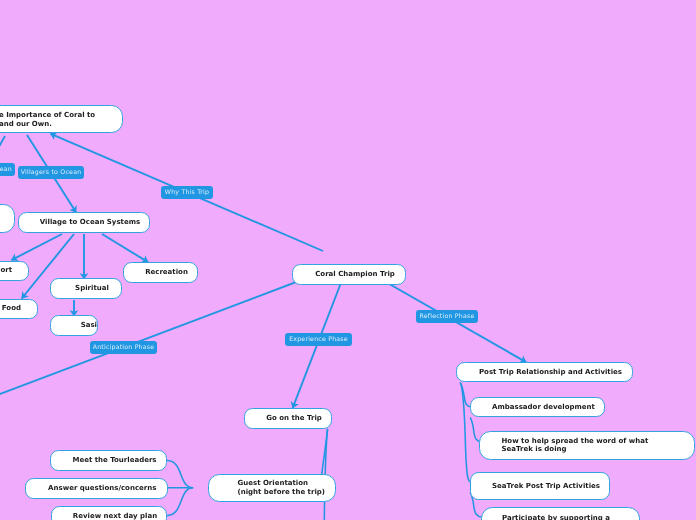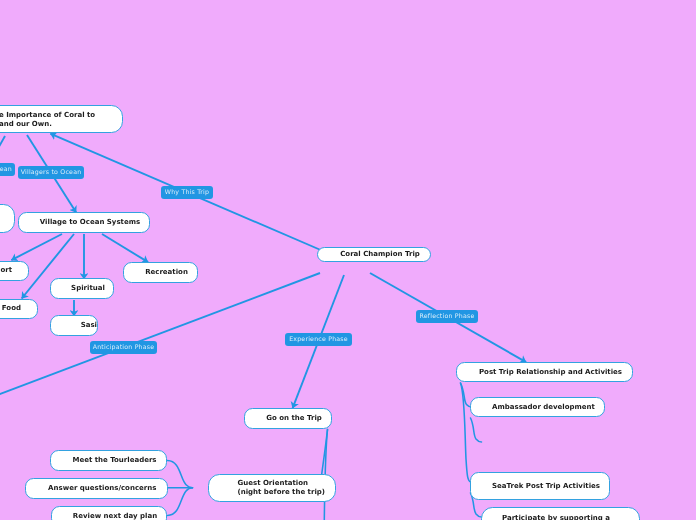--- a/index.html
+++ b/index.html
@@ -52,25 +52,25 @@
     </g>  
     </svg>
 
   <div class="node" style="left:-44px;top:105px;width:167px;height:27.5px;text-align:left;justify-content:flex-start;padding-left:42px;padding-top:2px;border-radius:11.5px;"><span>e Importance of Coral to
 and our Own.</span></div>
 
   <div class="node" style="left:-29px;top:204px;width:44px;height:29px;border-radius:11.5px;"><span></span></div>
 
   <div class="node" style="left:18px;top:212px;width:132px;height:21px;"><span>Village to Ocean Systems</span></div>
 
-  <div class="node" style="left:292px;top:247px;width:114px;height:15px;margin-left:25px;"><span>Coral Champion Trip</span></div>
+  <div class="node" style="left:292px;top:264px;width:114px;height:21px;"><span>Coral Champion Trip</span></div>
 
   <div class="node" style="left:123px;top:262px;width:75px;height:21px;"><span>Recreation</span></div>
 
-  <div class="node" style="left:50px;top:278px;width:64px;height:21px;"><span>Spiritual</span></div>
+  <div class="node" style="left:50px;top:278px;width:72px;height:21px;"><span>Spiritual</span></div>
 
   <div class="node" style="left:50px;top:315px;width:48px;height:21px;justify-content:flex-end;"><span>Sasi</span></div>
 
   <div class="node" style="left:-48px;top:260.5px;width:77px;height:20.5px;text-align:right;justify-content:flex-end;padding-right:16px;"><span>ort</span></div>
 
   <div class="node" style="left:-44px;top:298.5px;width:82px;height:20.5px;text-align:right;justify-content:flex-end;padding-right:16px;"><span>Food</span></div>
 
   <div class="node" style="left:244px;top:408px;width:88px;height:21px;"><span>Go on the Trip</span></div>
 
   <div class="node" style="left:50px;top:450px;width:117px;height:21px;"><span>Meet the Tourleaders</span></div>
@@ -79,20 +79,22 @@
 
   <div class="node" style="left:51px;top:506px;width:116px;height:21px;"><span>Review next day plan</span></div>
 
   <div class="node" style="left:191.5px;top:473.5px;width:128.5px;height:28.5px;text-align:left;justify-content:center;padding-left:19px;border-radius:11.5px;margin-left:16px;"><span>Guest Orientation
 (night before the trip)</span></div>
 
   <div class="node" style="left:456px;top:362px;width:177px;height:20px;"><span>Post Trip Relationship and Activities</span></div>
 
   <div class="node" style="left:470px;top:397px;width:135px;height:20px;"><span>Ambassador development</span></div>
 
+  <div class="node" style="left:478.5px;top:431px;width:216px;height:28.5px;text-align:left;justify-content:flex-start;padding-left:22px;border-radius:11.5px;"><span>How to help spread the word of what
+SeaTrek is doing</span></div>
 
   <div class="node" style="left:470px;top:472px;width:140px;height:28px;"><span>SeaTrek Post Trip Activities</span></div>
 
   <div class="node" style="left:481px;top:506.5px;width:159px;height:28.5px;text-align:left;justify-content:flex-start;align-items:flex-start;padding-left:20px;padding-top:6.5px;border-radius:11.5px;"><span>Participate by supporting a</span></div>
 
   <div class="tag" style="left:-18px;top:163px;width:33px;height:13px;justify-content:flex-end;padding-right:3px;">
       <span>cean</span>
     </div>
 
   <div class="tag" style="left:18px;top:166px;width:66px;height:13px;">

